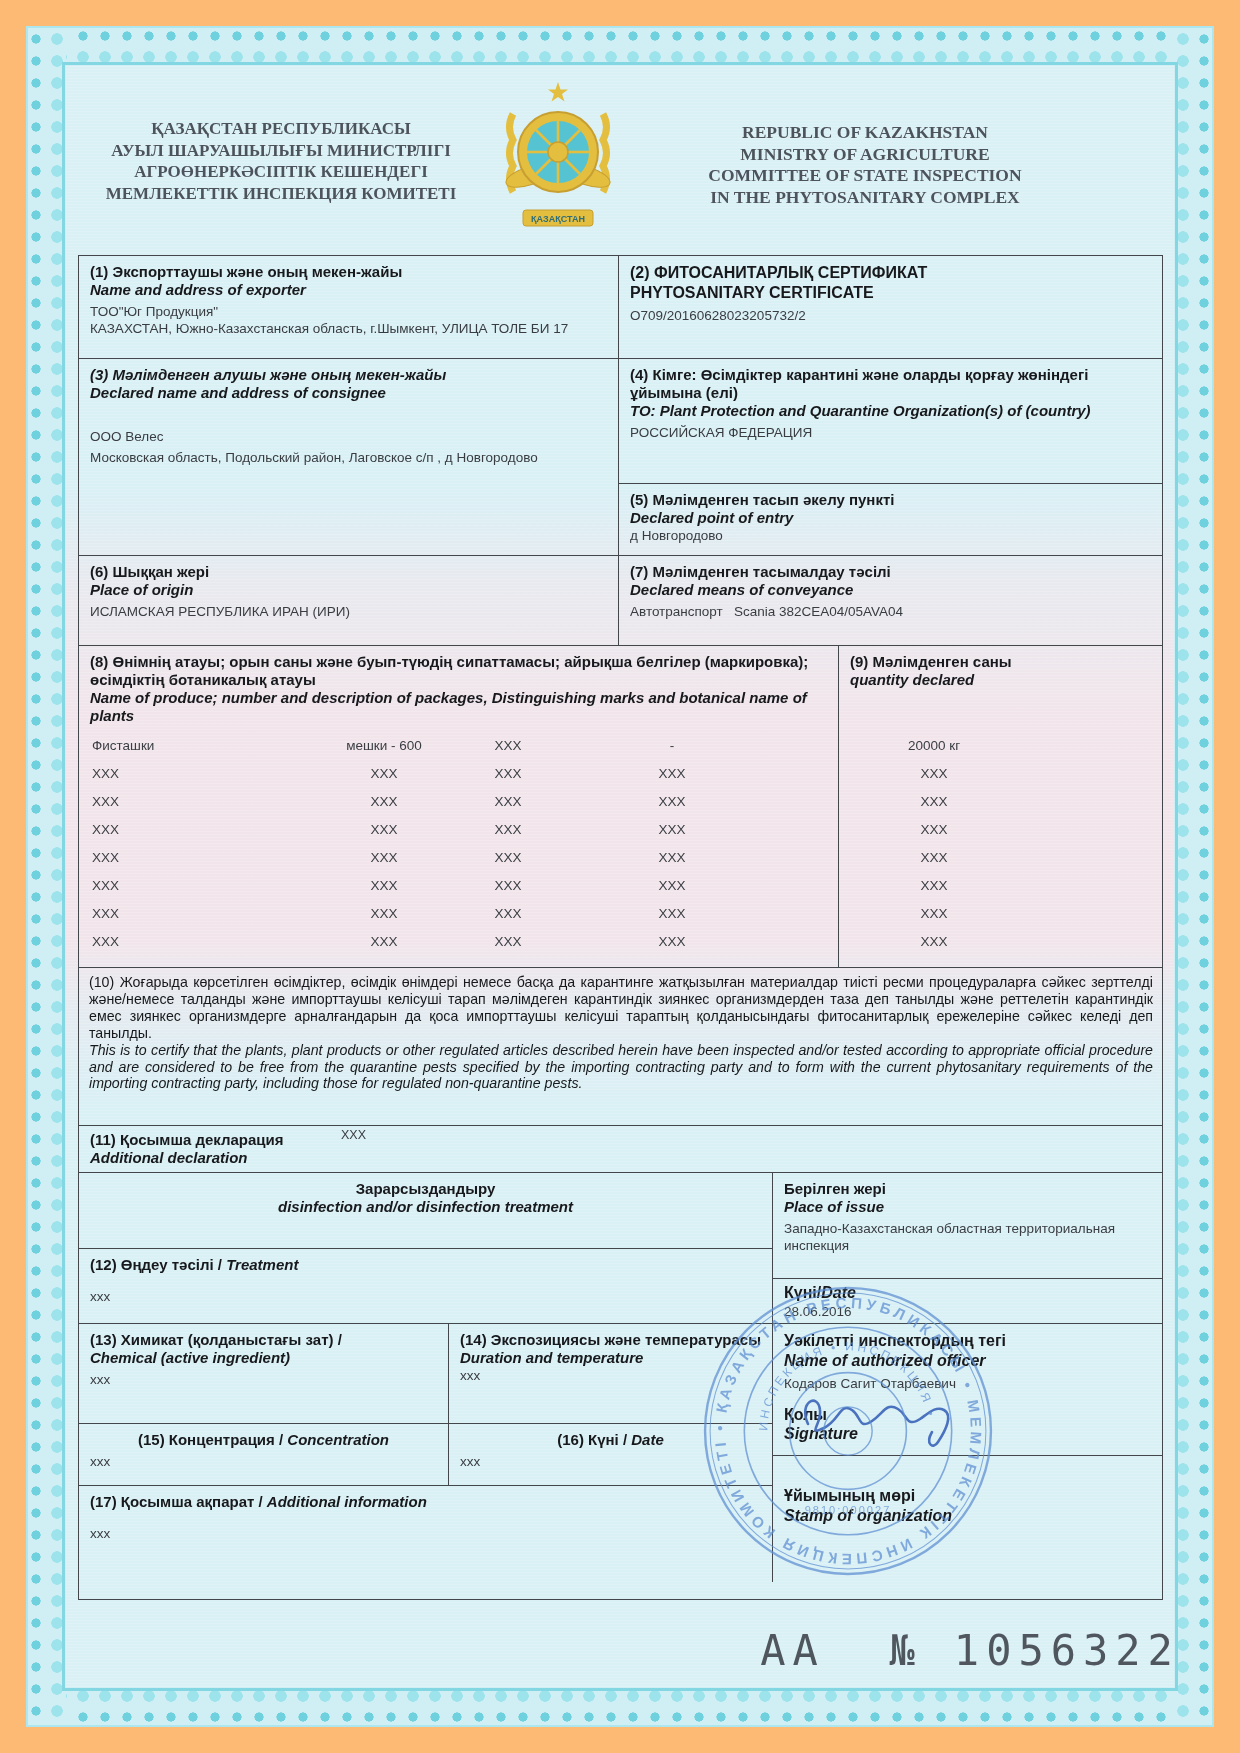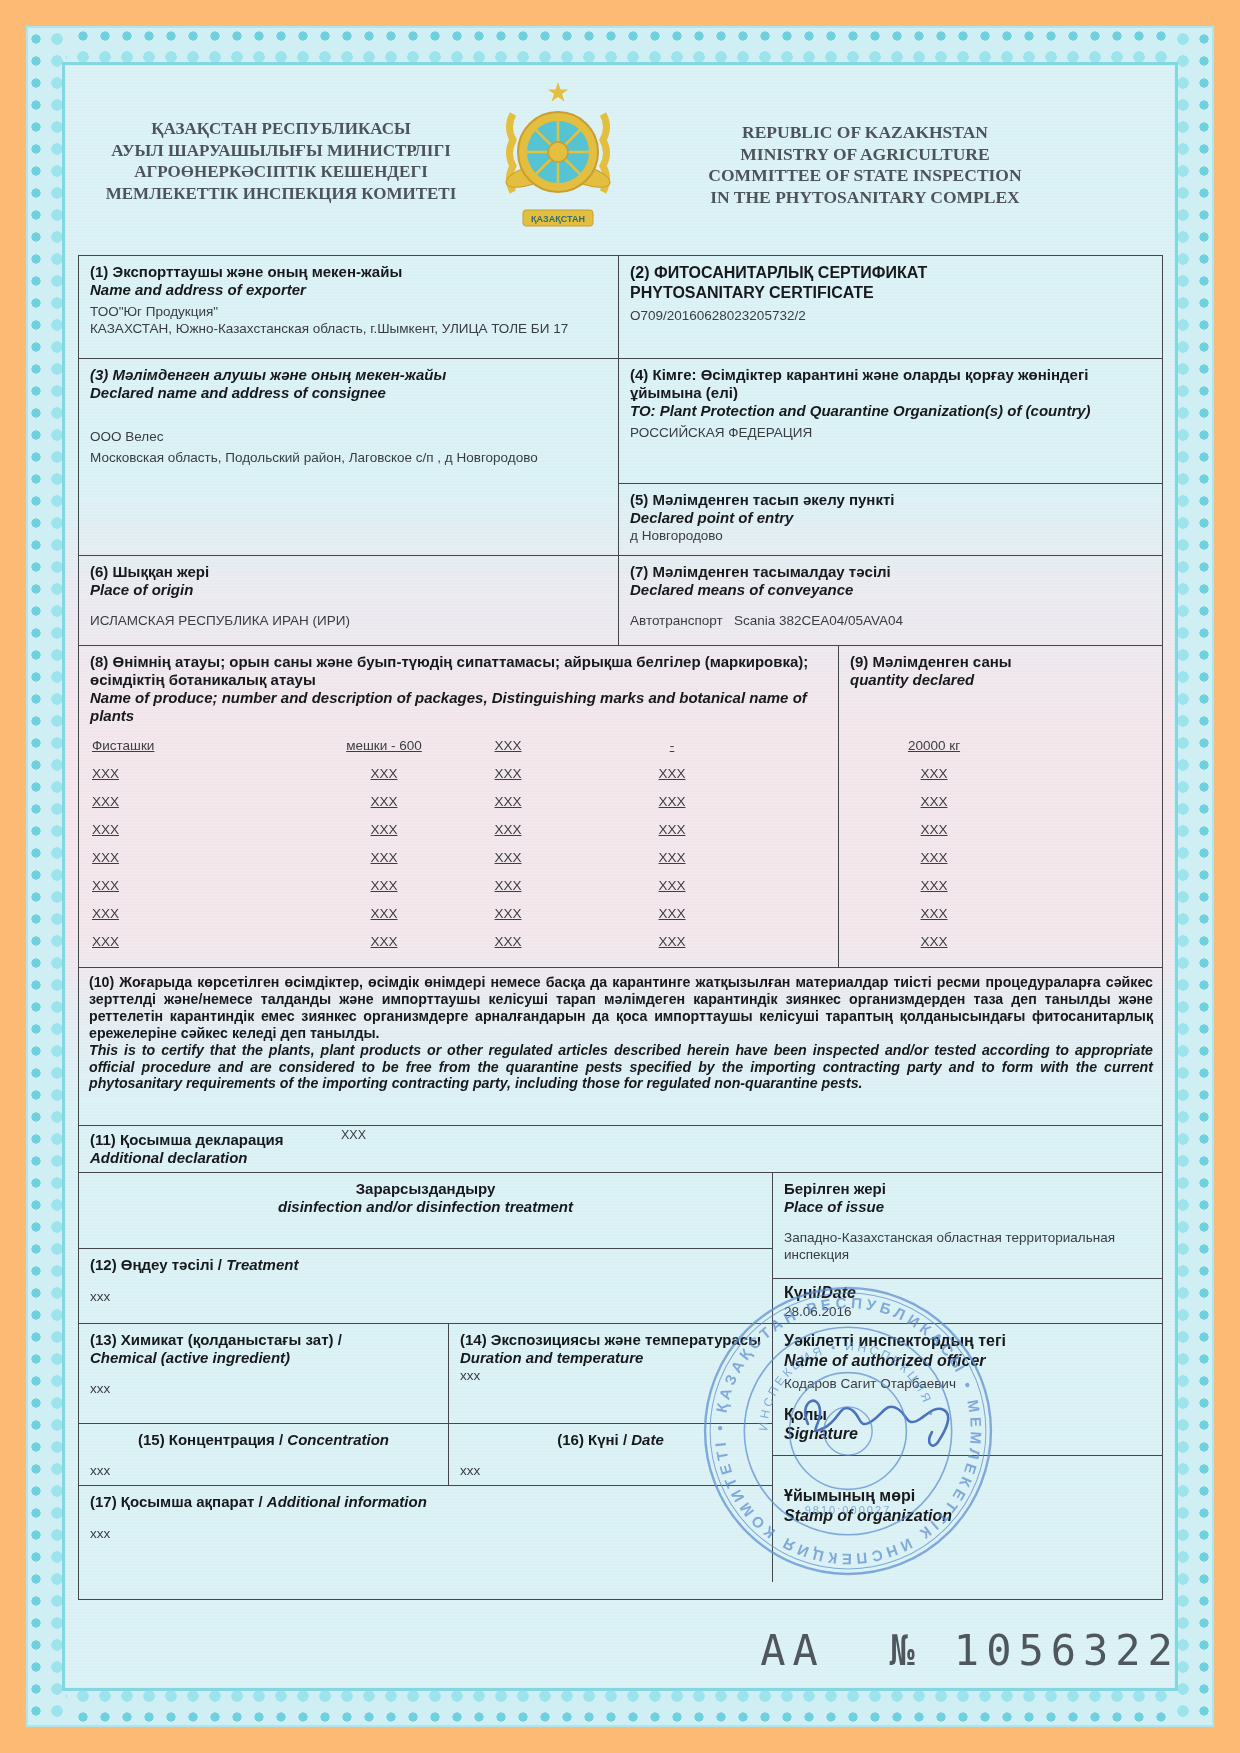--- a/index.html
+++ b/index.html
@@ -35,34 +35,34 @@
   .org.en{left:650px;top:122px;width:430px;font-size:17.5px;}
   .emblem{position:absolute;left:492px;top:80px;width:132px;height:152px;}
   
   .form{position:absolute;left:78px;top:255px;width:1085px;height:1345px;
         border-right:1.5px solid #43474c;border-bottom:1.5px solid #43474c;box-sizing:border-box;}
   .cell{position:absolute;border-left:1.5px solid #43474c;border-top:1.5px solid #43474c;
         box-sizing:border-box;padding:7px 11px;overflow:visible;}
   .lkk{font-weight:bold;font-size:15px;line-height:18px;color:#17191c;}
   .len{font-weight:bold;font-style:italic;font-size:15px;line-height:18px;color:#17191c;}
   .val{font-size:13.5px;line-height:17px;color:#393d42;white-space:pre-wrap;}
-  .mt4{margin-top:4px;} .mt8{margin-top:13px;} .mt14{margin-top:14px;} .mt26{margin-top:26px;}
+  .mt4{margin-top:4px;} .mt8{margin-top:4px;} .mt14{margin-top:14px;} .mt26{margin-top:26px;}
   .big{font-size:16px;line-height:20px;}
   .center{text-align:center;}
   
   .prows{position:absolute;left:0;top:478px;width:1085px;}
   .prow{position:relative;height:28px;}
-  .pc{position:absolute;font-size:13.5px;color:#3a3e43;top:5px;text-decoration:underline;}
+  .pc{position:absolute;font-size:13.5px;color:#3a3e43;top:5px;}
   .pc0{left:14px;}
   .pc1{left:306px;transform:translateX(-50%);}
   .pc2{left:430px;transform:translateX(-50%);}
   .pc3{left:594px;transform:translateX(-50%);}
   .pc4{left:856px;transform:translateX(-50%);}
   
-  .b10 p{margin:0;font-size:14.2px;line-height:16.9px;text-align:justify;font-weight:bold;color:#17191c;}
+  .b10 p{margin:0;font-size:14.2px;line-height:16.9px;text-align:justify;font-weight:normal;color:#17191c;}
   .b10 p.en{font-style:italic;}
   
   .sig-label{font-weight:bold;font-size:16px;color:#17191c;}
   .stamp{position:absolute;left:692px;top:1280px;width:312px;height:302px;opacity:.72;}
   .signature{position:absolute;left:778px;top:1378px;width:195px;height:80px;}
   .serial{position:absolute;left:740px;top:1626px;width:460px;text-align:center;
           font-family:"DejaVu Sans Mono",monospace;font-size:42px;letter-spacing:7px;
           color:#4f565e;white-space:pre;}
   .xxx11{position:absolute;left:262px;top:2px;font-size:12.5px;color:#3a3e43;}
 </style>

